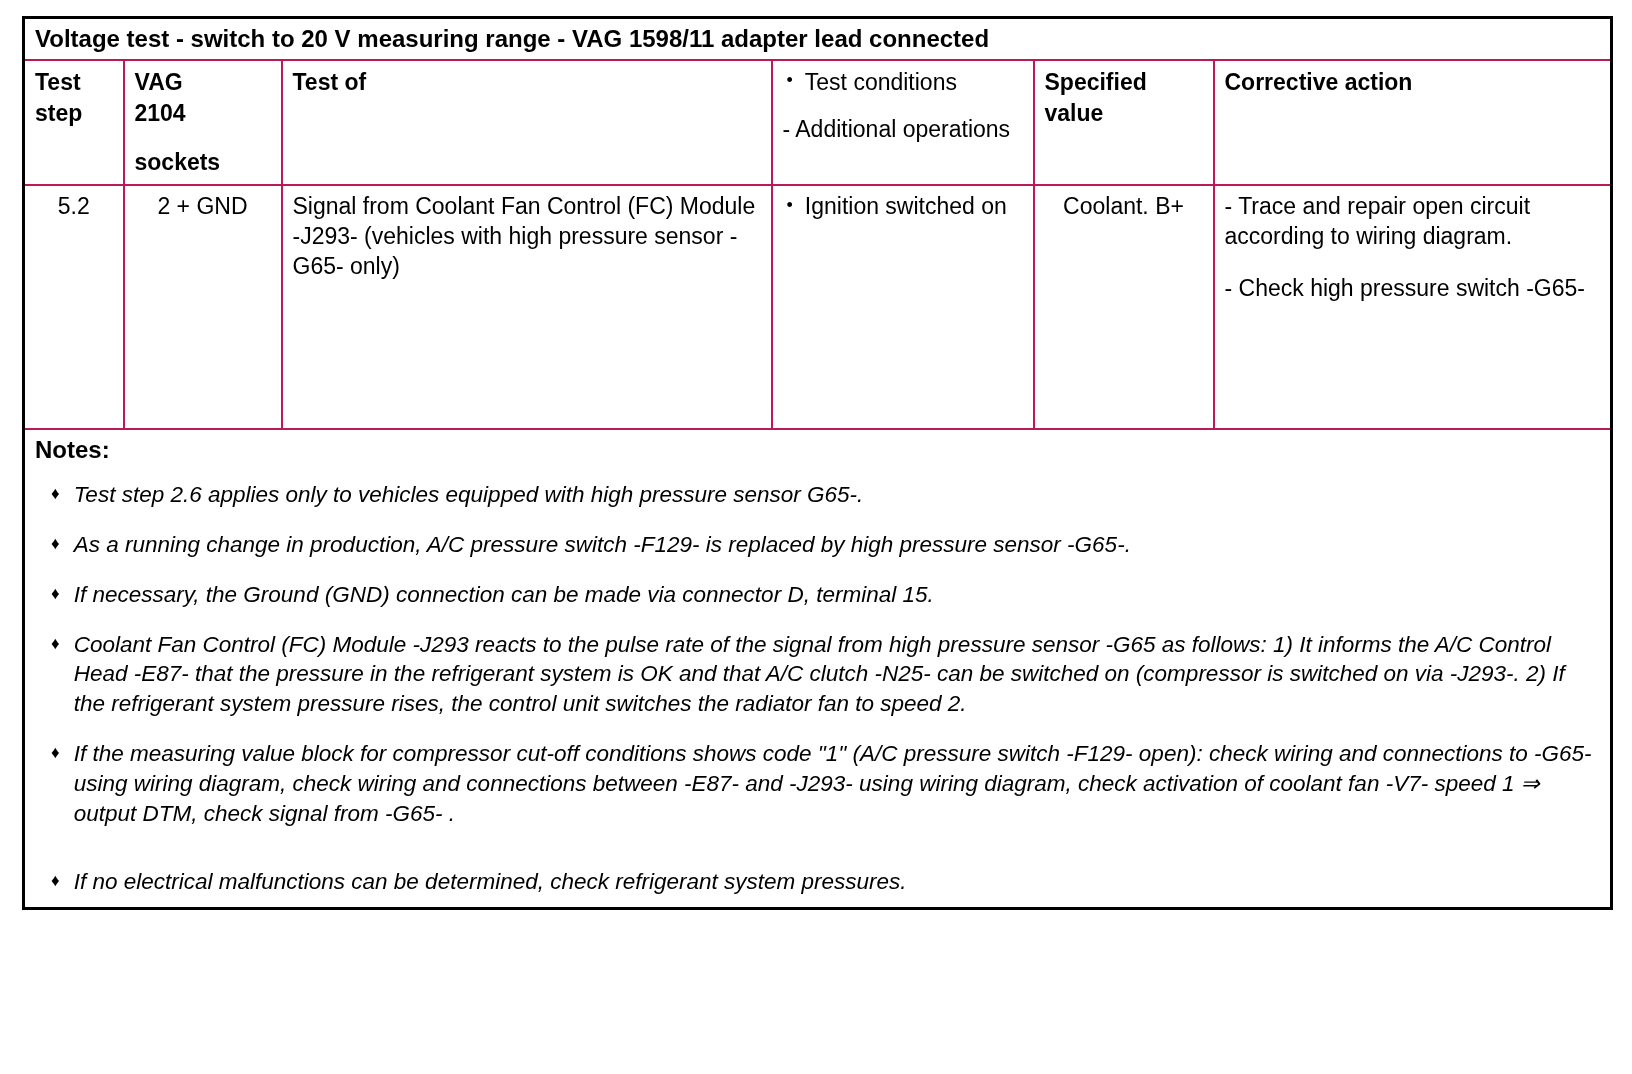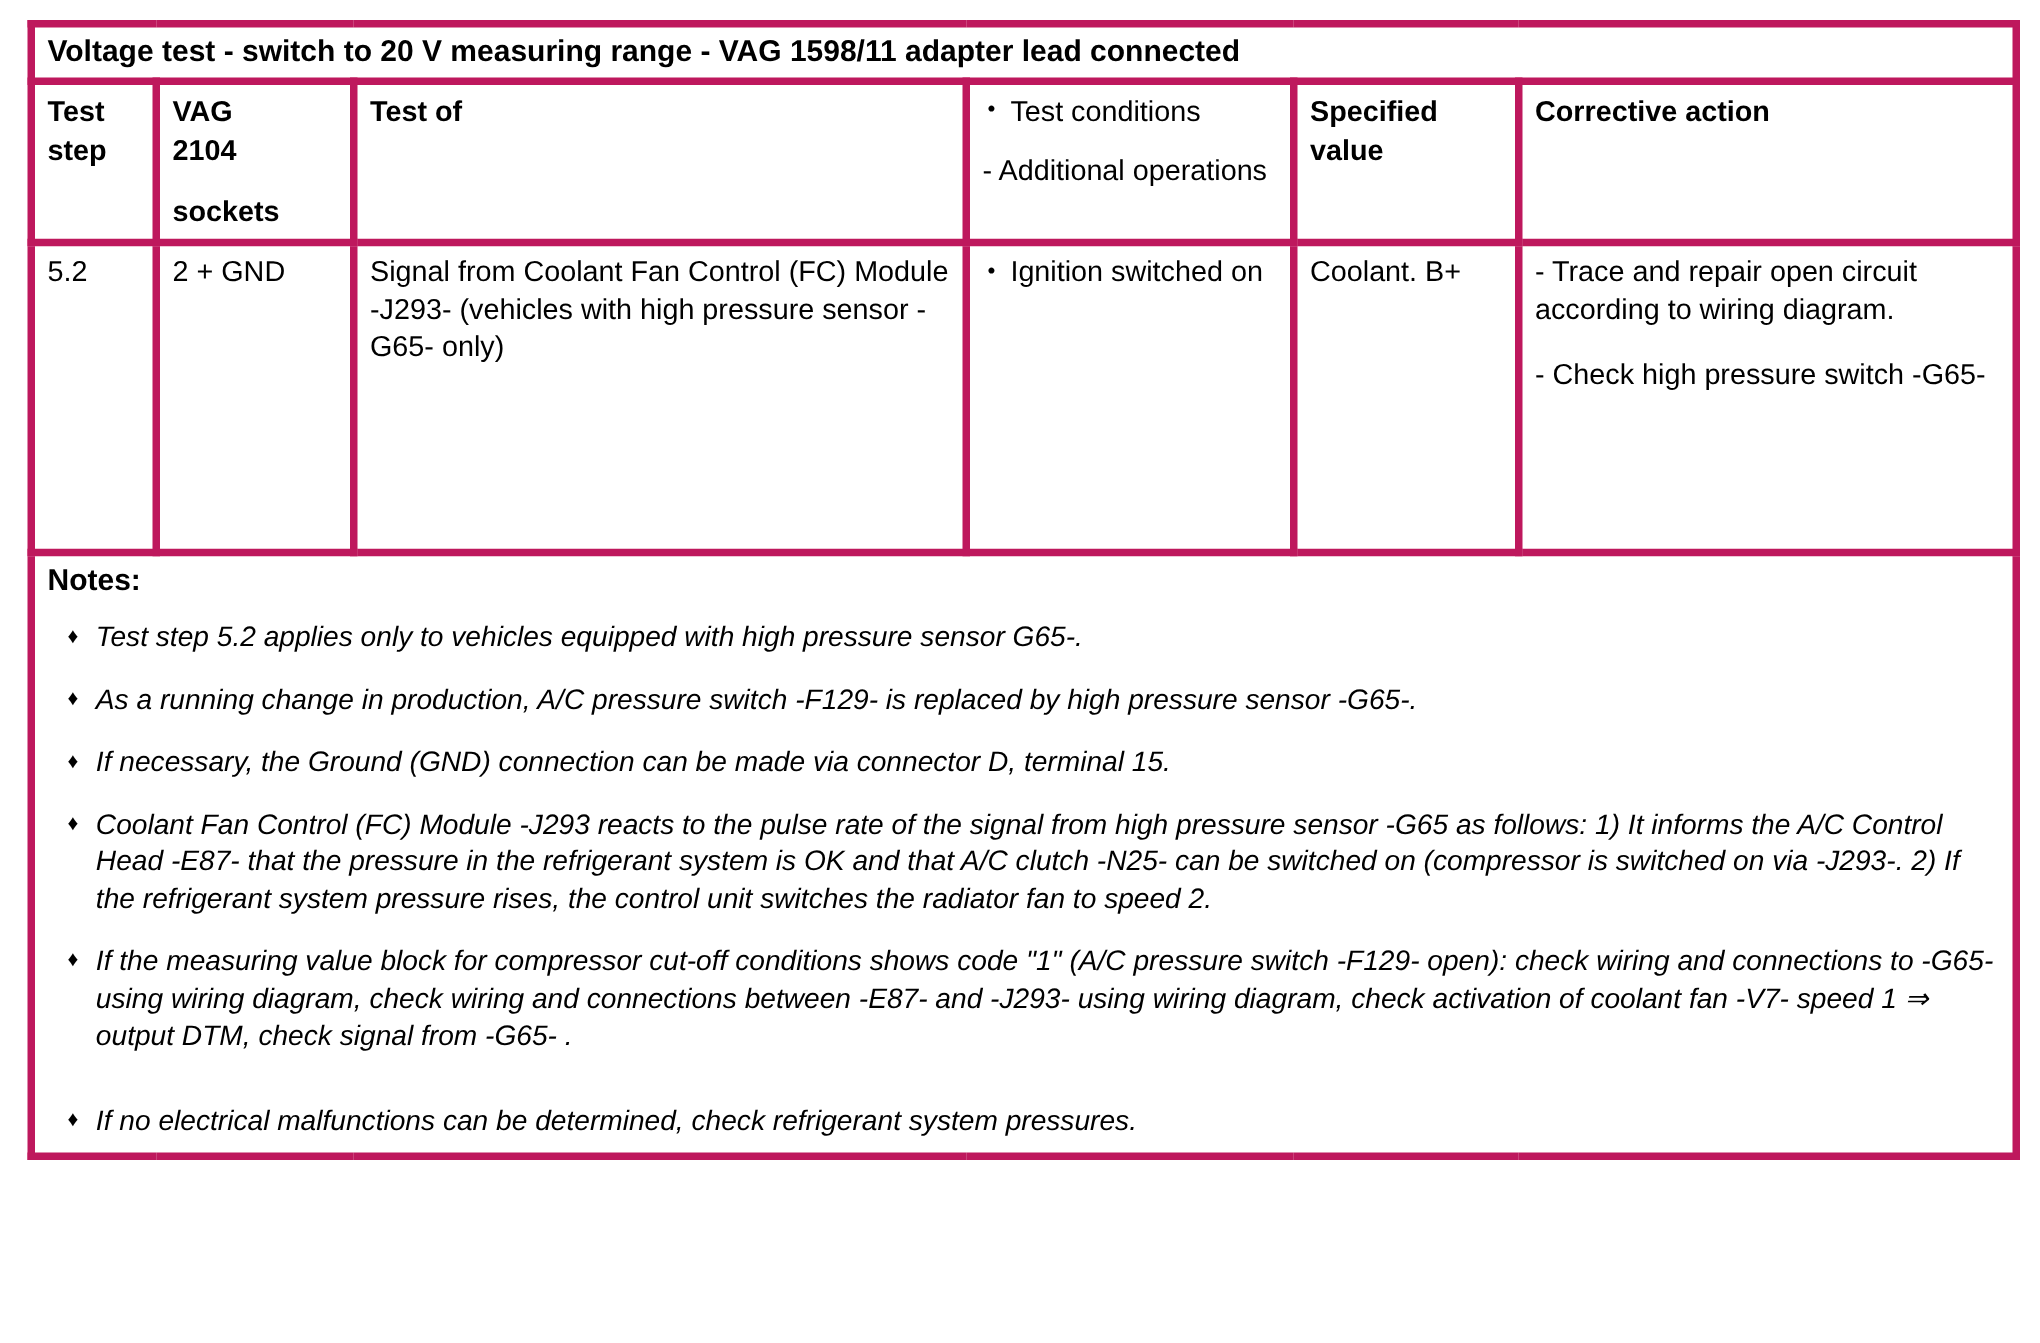--- a/index.html
+++ b/index.html
@@ -24,21 +24,21 @@
   }
 
   .doc-table {
     width: 1588px;
     border: 3px solid #000;
     border-collapse: collapse;
     table-layout: fixed;
   }
 
   .doc-table td, .doc-table th {
-    border: 6px solid #be185d;
+    border: 2px solid #be185d;
     vertical-align: top;
     padding: 6px 10px;
   }
 
   
   .title-cell {
     font-size: 24px;
     font-weight: bold;
     padding: 10px 12px 12px 14px;
     line-height: 1.15;
@@ -78,21 +78,21 @@
     margin-top: 18px;
   }
 
   
   .body-cell {
     font-size: 23px;
     line-height: 1.30;
     padding-top: 12px;
     padding-bottom: 16px;
   }
-  .center { text-align: left; }
+  .center { text-align: center; }
   .body-row td { height: 230px; }
 
   .cond-body {
     display: flex;
     gap: 12px;
     padding-left: 4px;
   }
   .cond-body .dot { font-size: 18px; line-height: 1.5; }
 
   .corrective p {
@@ -193,21 +193,21 @@
         <p>- Check high pressure switch -G65-</p>
       </td>
     </tr>
 
     <tr>
       <td class="notes-cell" colspan="6">
         <div class="notes-title">Notes:</div>
 
         <div class="note-item">
           <span class="dia">♦</span>
-          <span class="txt">Test step 5.2 applies only to vehicles equipped with high pressure sensor G65-.</span>
+          <span class="txt">Test step 2.6 applies only to vehicles equipped with high pressure sensor G65-.</span>
         </div>
 
         <div class="note-item">
           <span class="dia">♦</span>
           <span class="txt">As a running change in production, A/C pressure switch -F129- is replaced by high pressure sensor -G65-.</span>
         </div>
 
         <div class="note-item">
           <span class="dia">♦</span>
           <span class="txt">If necessary, the Ground (GND) connection can be made via connector D, terminal 15.</span>

